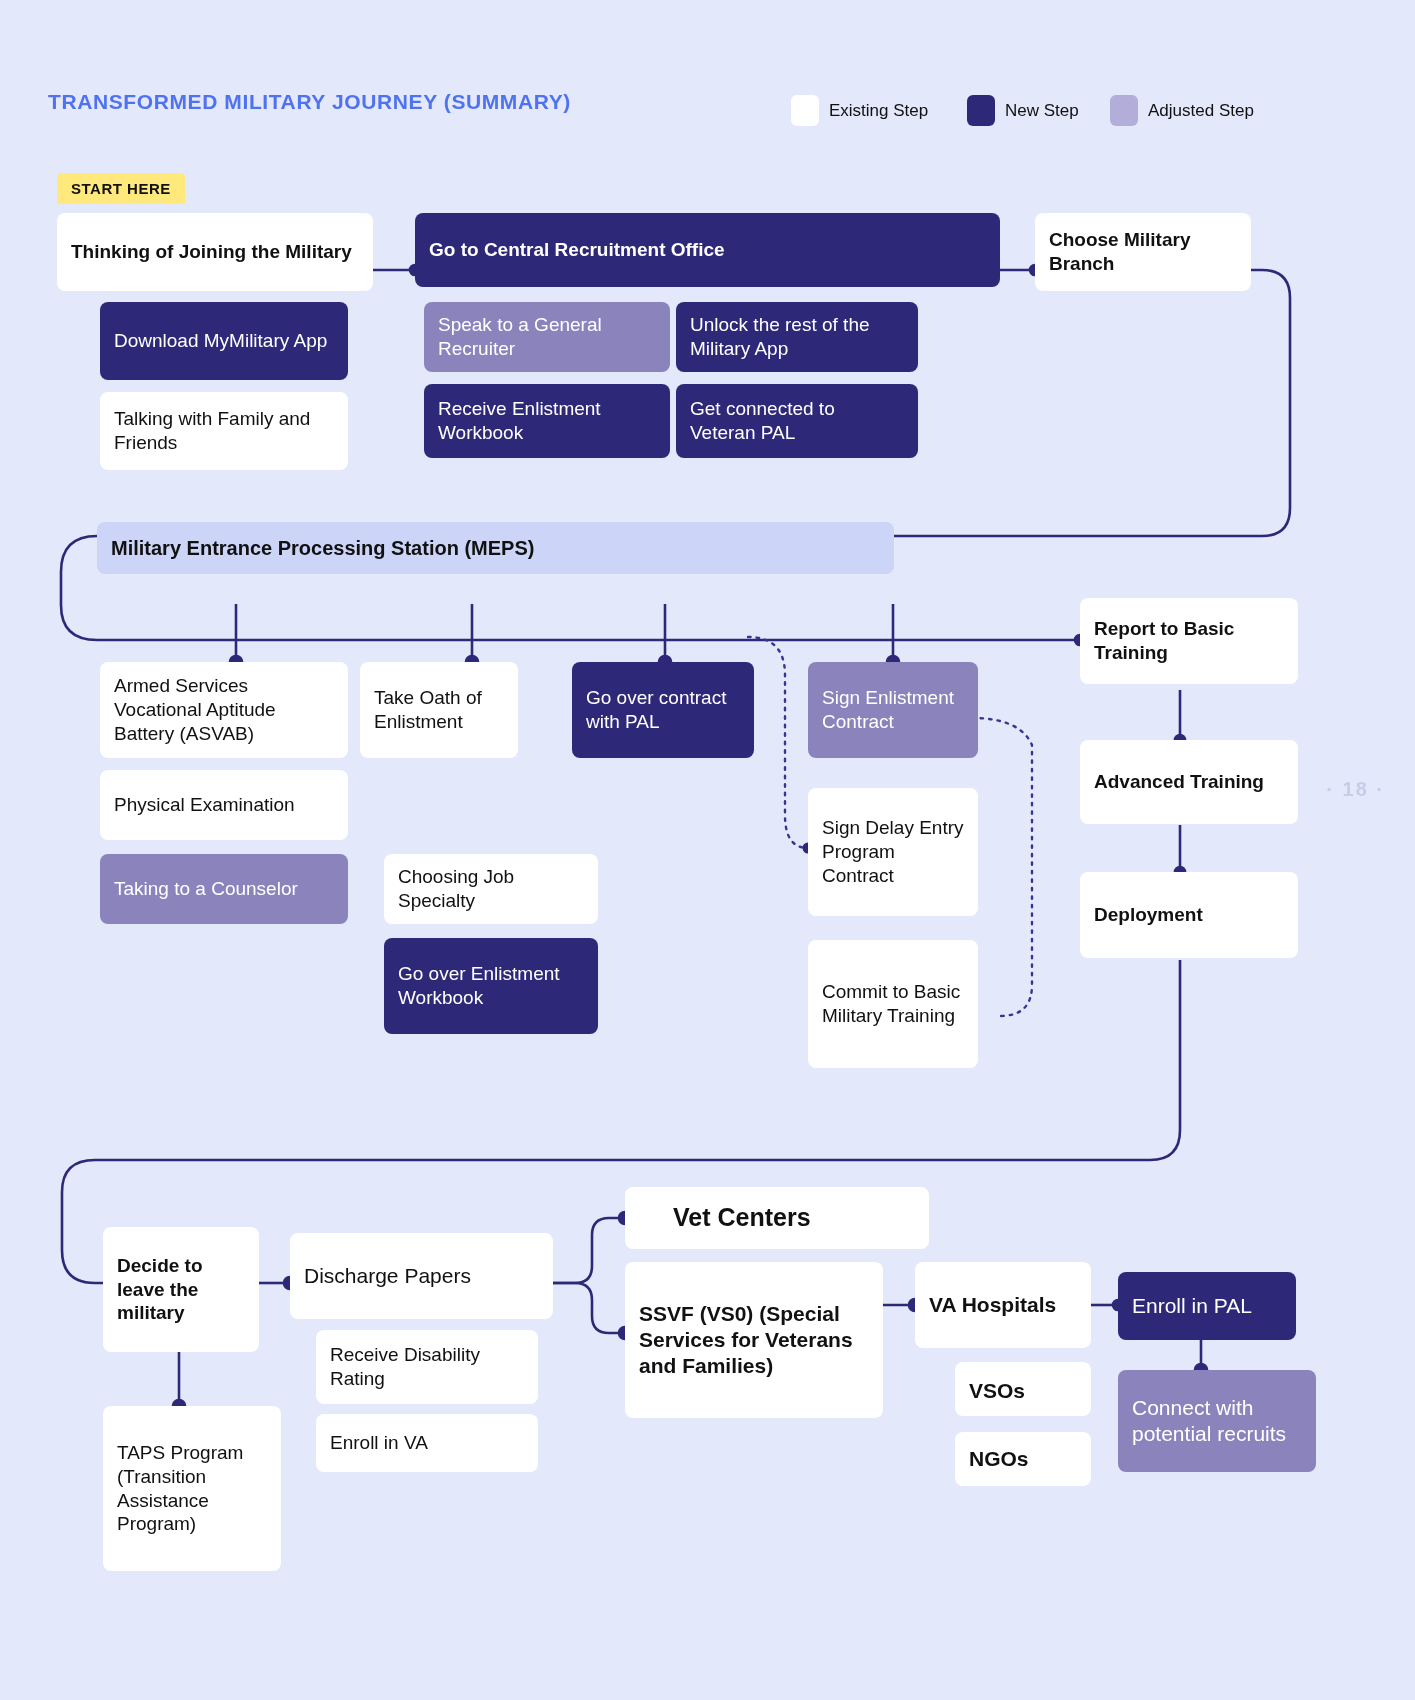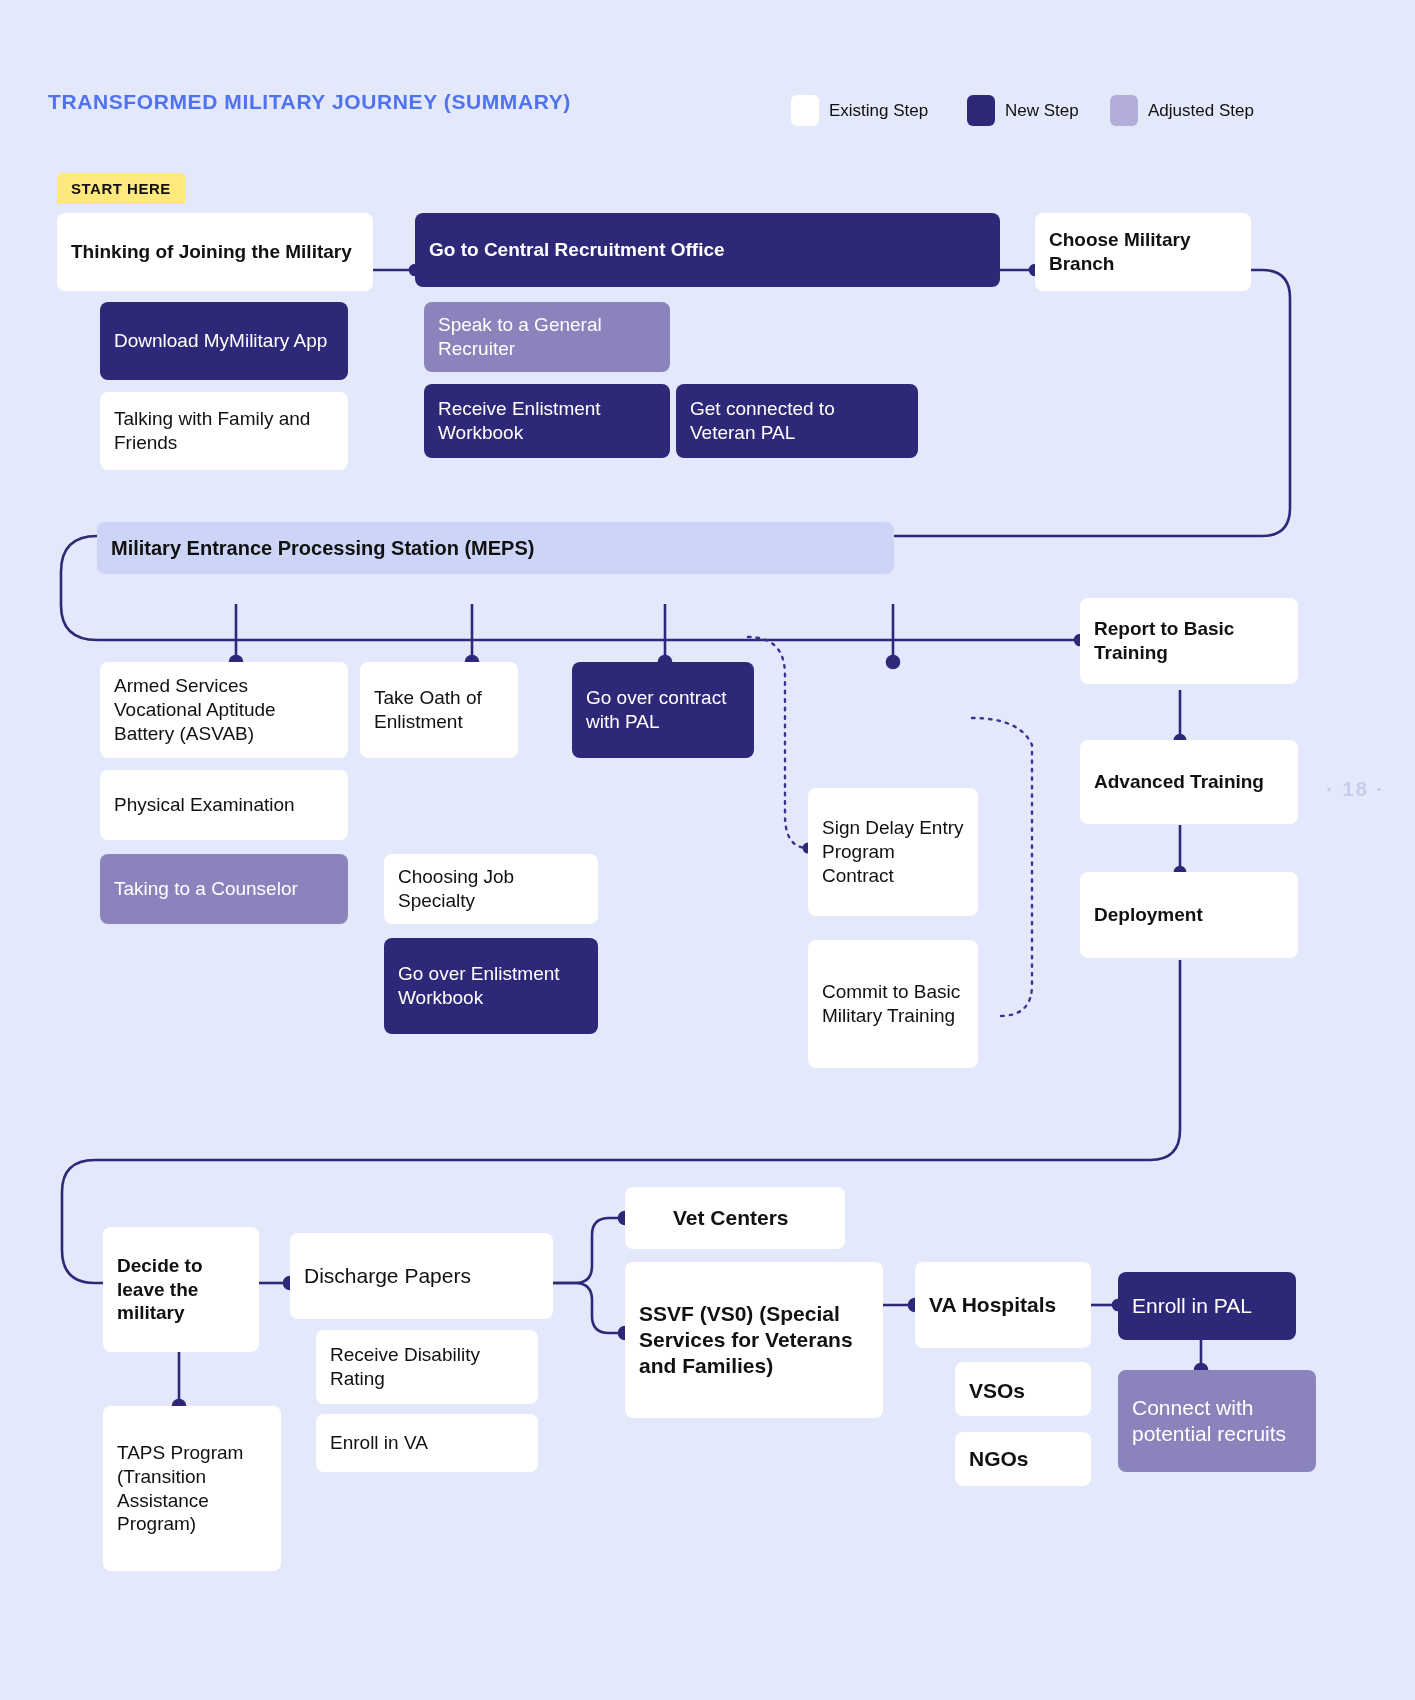--- a/index.html
+++ b/index.html
@@ -170,20 +170,23 @@
     <span>Talking with Family and Friends</span>
   </div>
 
   <div class="box b-adjusted" style="left:424px; top:302px; width:246px; height:70px;">
     <span>Speak to a General Recruiter</span>
   </div>
   <div class="box b-new" style="left:424px; top:384px; width:246px; height:74px;">
     <span>Receive Enlistment Workbook</span>
   </div>
 
+  <div class="box b-new" style="left:676px; top:302px; width:242px; height:70px;">
+    <span>Unlock the rest of the Military App</span>
+  </div>
   <div class="box b-new" style="left:676px; top:384px; width:242px; height:74px;">
     <span>Get connected to Veteran PAL</span>
   </div>
 
   <div class="box b-meps bold" style="left:97px; top:522px; width:797px; height:52px; font-size:20px;">
     <span>Military Entrance Processing Station (MEPS)</span>
   </div>
 
   <div class="box b-existing" style="left:100px; top:662px; width:248px; height:96px;">
     <span>Armed Services Vocational Aptitude Battery (ASVAB)</span>
@@ -202,20 +205,23 @@
     <span>Choosing Job Specialty</span>
   </div>
   <div class="box b-new" style="left:384px; top:938px; width:214px; height:96px;">
     <span>Go over Enlistment Workbook</span>
   </div>
 
   <div class="box b-new" style="left:572px; top:662px; width:182px; height:96px;">
     <span>Go over contract with PAL</span>
   </div>
 
+  <div class="box b-adjusted" style="left:808px; top:662px; width:170px; height:96px;">
+    <span>Sign Enlistment Contract</span>
+  </div>
   <div class="box b-existing" style="left:808px; top:788px; width:170px; height:128px;">
     <span>Sign Delay Entry Program Contract</span>
   </div>
   <div class="box b-existing" style="left:808px; top:940px; width:170px; height:128px;">
     <span>Commit to Basic Military Training</span>
   </div>
 
   <div class="box b-existing bold" style="left:1080px; top:598px; width:218px; height:86px;">
     <span>Report to Basic Training</span>
   </div>
@@ -237,21 +243,21 @@
     <span>TAPS Program (Transition Assistance Program)</span>
   </div>
 
   <div class="box b-existing" style="left:316px; top:1330px; width:222px; height:74px;">
     <span>Receive Disability Rating</span>
   </div>
   <div class="box b-existing" style="left:316px; top:1414px; width:222px; height:58px;">
     <span>Enroll in VA</span>
   </div>
 
-  <div class="box b-existing bold" style="left:625px; top:1187px; width:220px; height:62px; font-size:21px;padding-left:48px;">
+  <div class="box b-existing bold" style="left:625px; top:1187px; width:304px; height:62px; font-size:25px;padding-left:48px;">
     <span>Vet Centers</span>
   </div>
   <div class="box b-existing bold" style="left:625px; top:1262px; width:258px; height:156px; font-size:21px;">
     <span>SSVF (VS0) (Special Services for Veterans and Families)</span>
   </div>
 
   <div class="box b-existing bold" style="left:915px; top:1262px; width:176px; height:86px; font-size:21px;">
     <span>VA Hospitals</span>
   </div>
   <div class="box b-existing bold" style="left:955px; top:1362px; width:136px; height:54px; font-size:21px;align-items:flex-end;">

